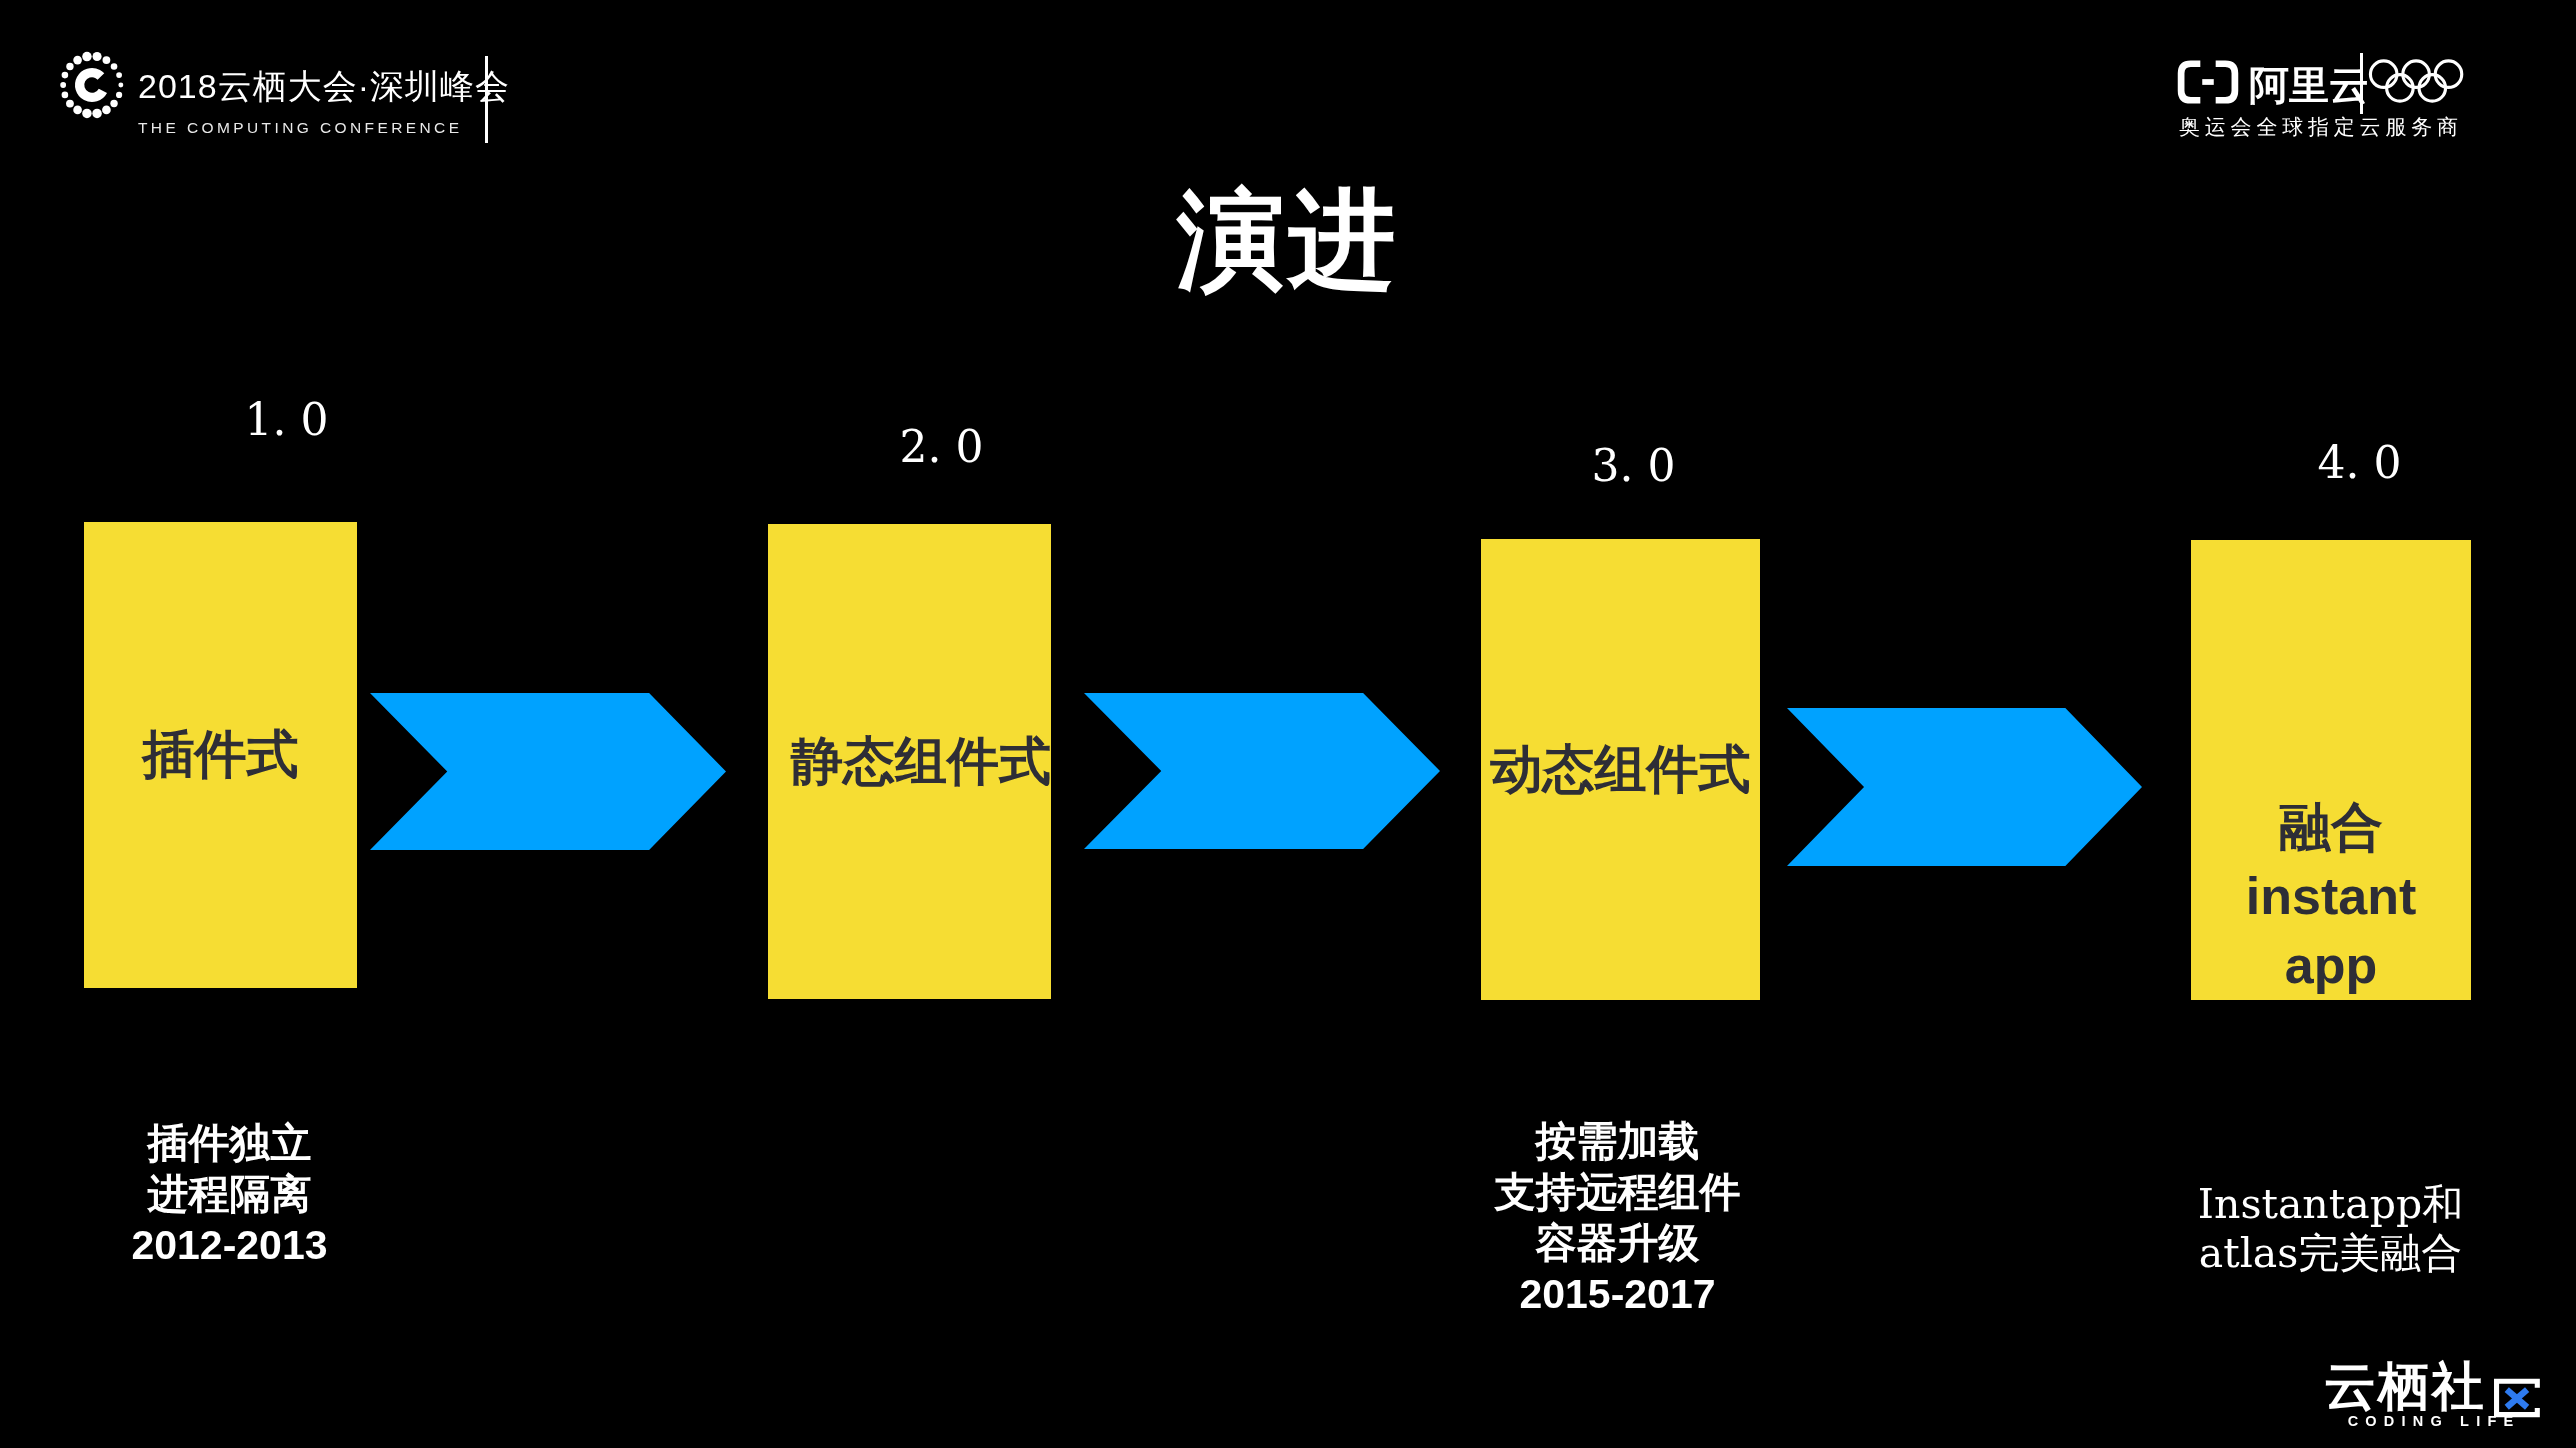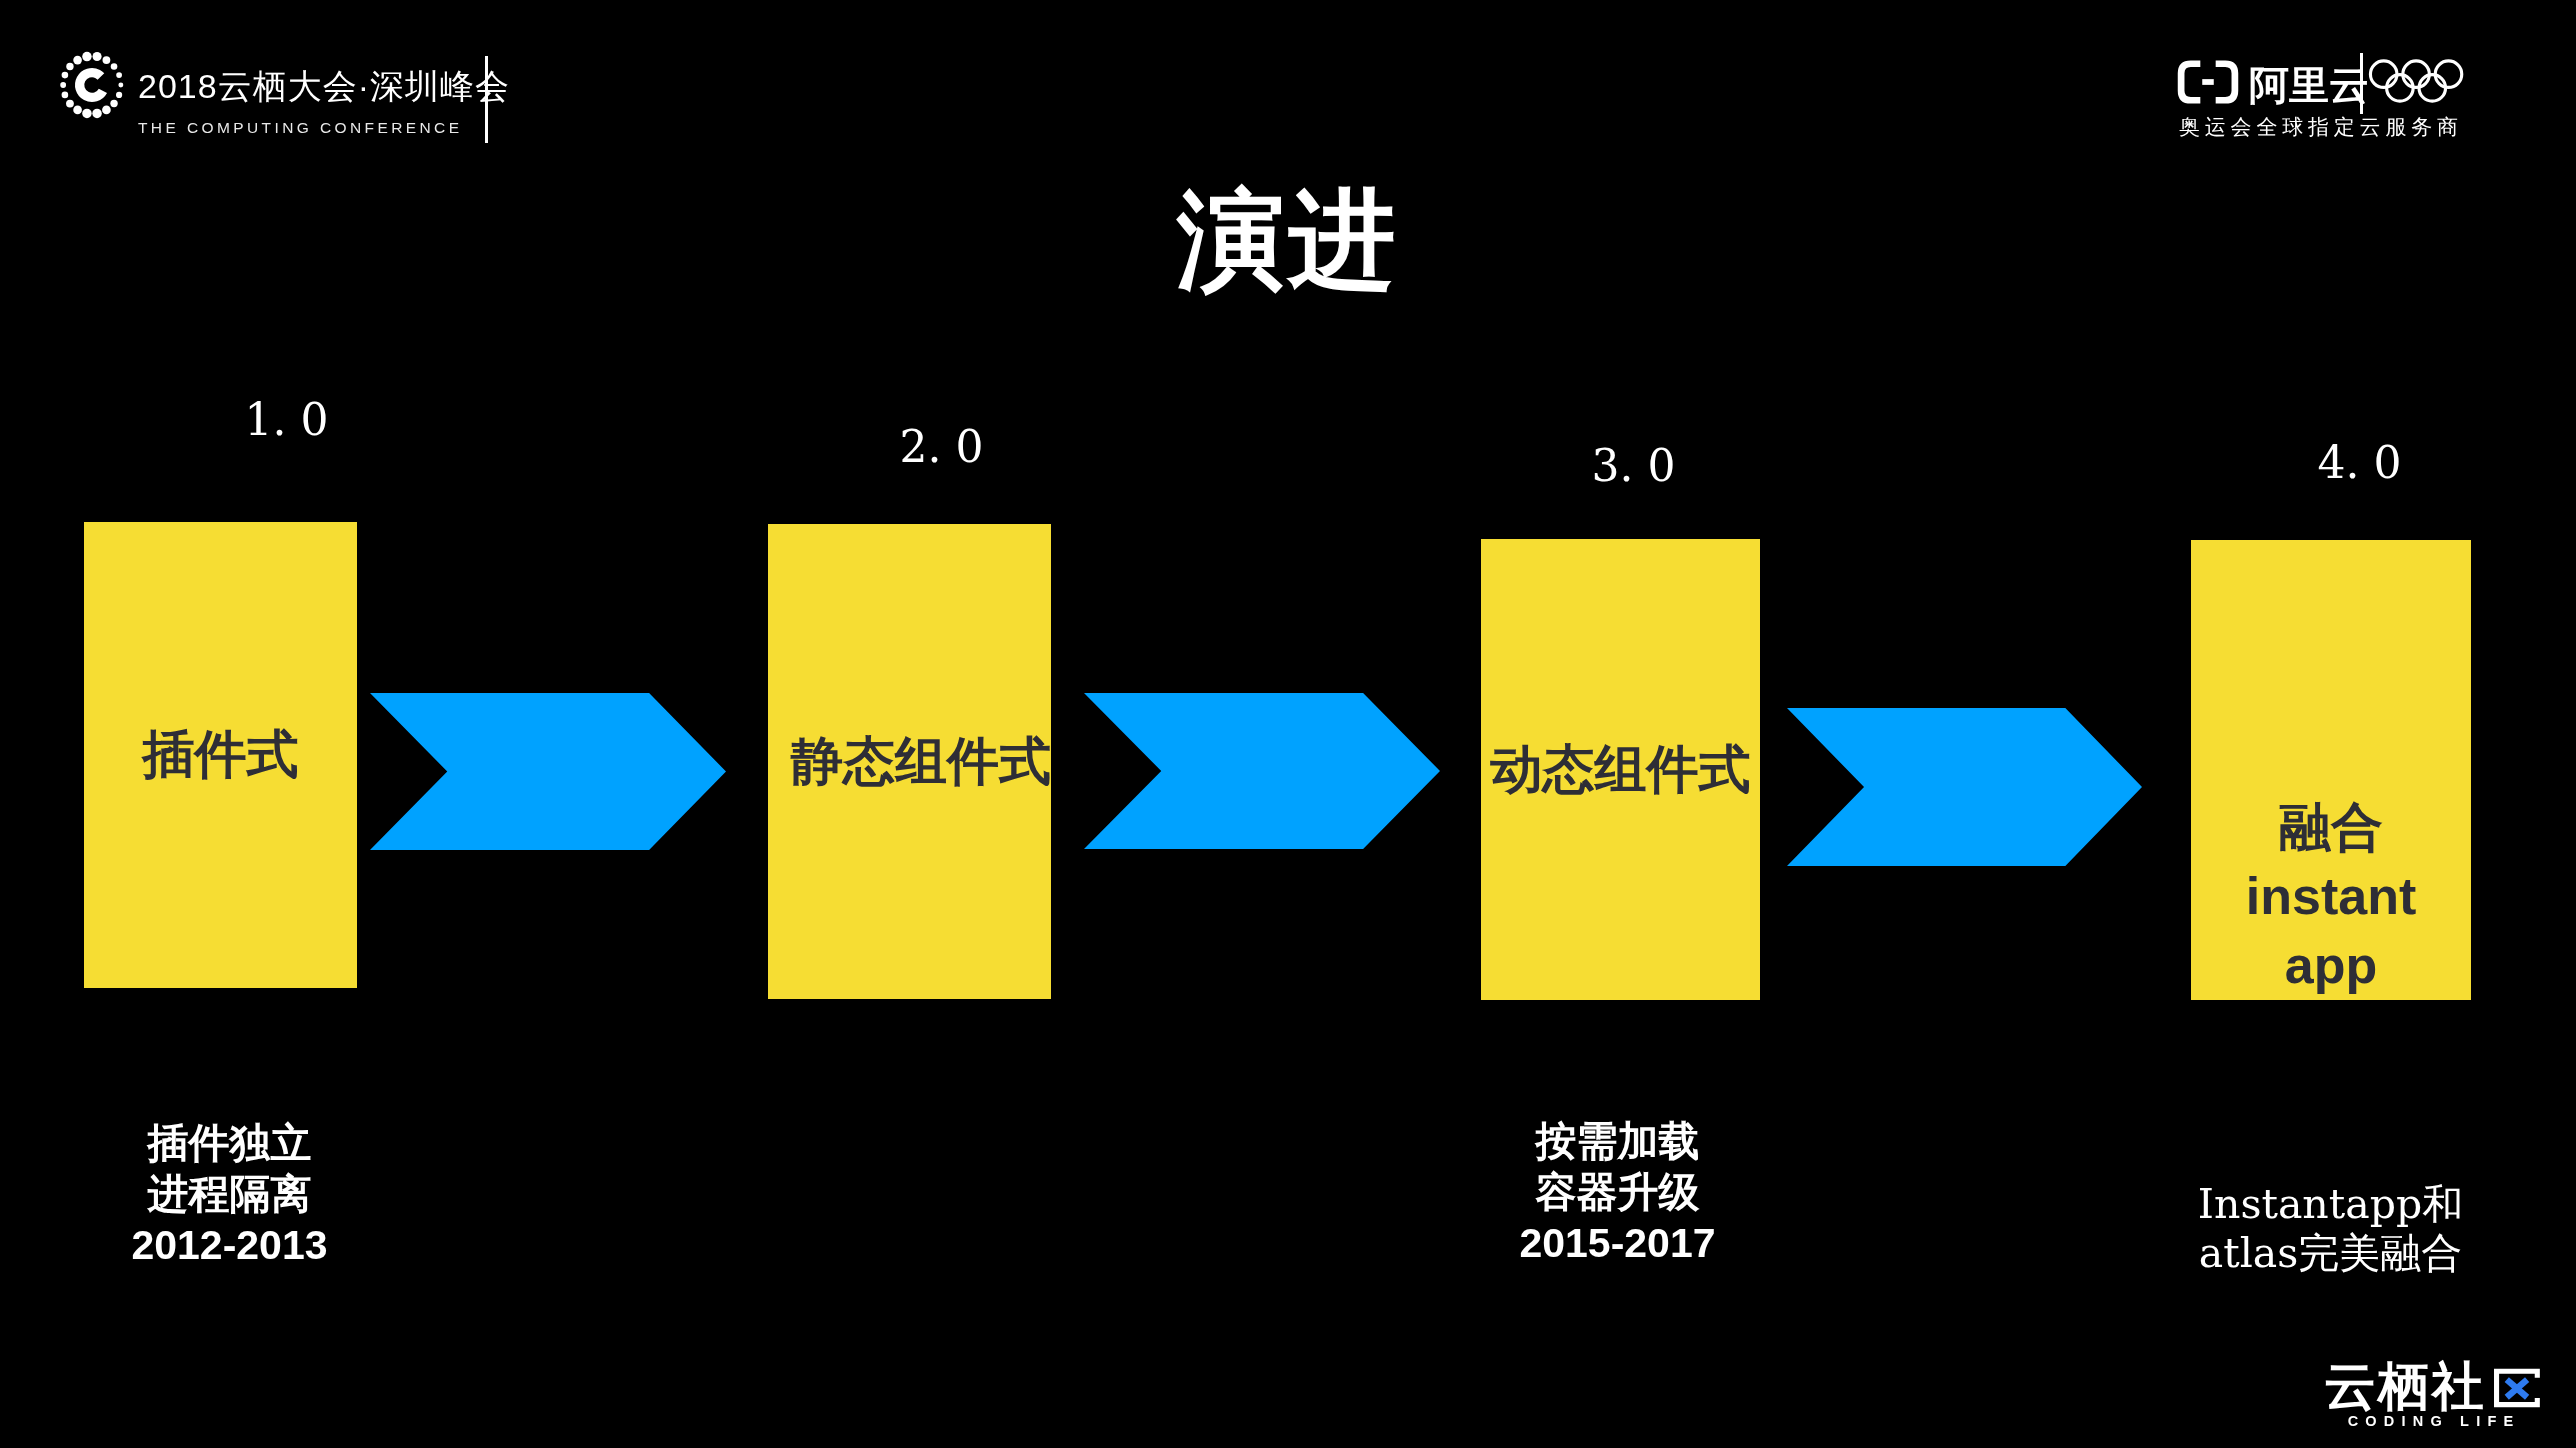--- a/index.html
+++ b/index.html
@@ -52,21 +52,21 @@
   
   .caption{position:absolute;width:415px;text-align:center;color:#fff;font-weight:700;
            font-size:41px;line-height:51px;}
   .c1{left:22px;top:1118px;}
   .c2{left:710px;top:1116px;}
   .c3{left:1410px;top:1116px;}
   .caption.c4{left:2181px;top:1180px;width:299px;font-weight:400;font-size:41px;line-height:49px;
       font-family:"DejaVu Serif","Liberation Serif",serif;}
 
   
-  .community{position:absolute;left:2324px;top:1352px;display:flex;align-items:center;
+  .community{position:absolute;left:2324px;top:1352px;display:flex;align-items:flex-end;
              color:#fff;font-weight:700;font-size:52px;letter-spacing:1.9px;white-space:nowrap;}
   .community svg{width:50px;height:50px;margin-left:4.8px;}
   .coding-life{position:absolute;left:2324px;top:1413px;width:220px;text-align:center;
                font-size:14.5px;font-weight:600;letter-spacing:7.2px;color:#fff;white-space:nowrap;}
 </style>
 </head>
 <body>
 
 <div class="slide">
 
@@ -145,20 +145,21 @@
   <div class="arrow a2"></div>
   <div class="arrow a3"></div>
 
   <div class="caption c1">
     <div>插件独立</div>
     <div>进程隔离</div>
     <div>2012-2013</div>
   </div>
   <div class="caption c3">
     <div>按需加载</div>
+    <div>支持远程组件</div>
     <div>容器升级</div>
     <div>2015-2017</div>
   </div>
   <div class="caption c4">
     <div>Instantapp和</div>
     <div>atlas完美融合</div>
   </div>
 
   <div class="community">
     <span>云栖社</span>

